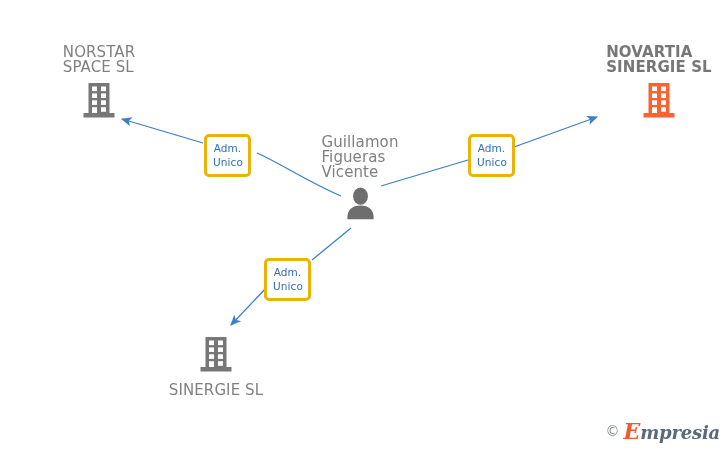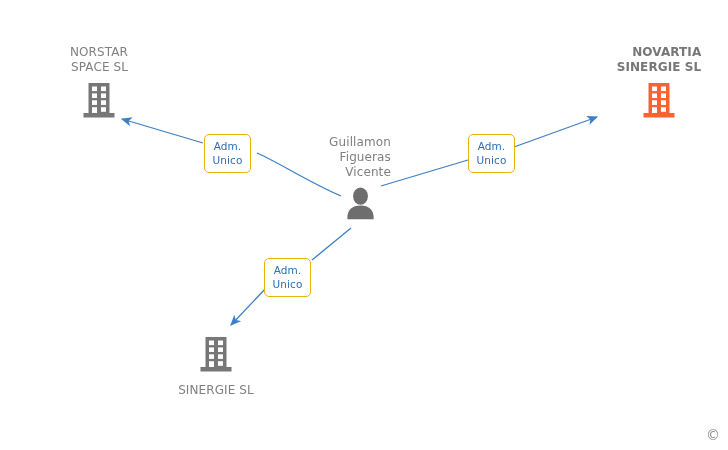--- a/index.html
+++ b/index.html
@@ -12,38 +12,38 @@
     position:relative;
   }
   #stage{position:absolute;inset:0;width:728px;height:450px;}
 
   
   #edges{position:absolute;left:0;top:0;width:728px;height:450px;}
 
   
   .node{position:absolute;display:flex;flex-direction:column;align-items:center;}
   .node-label{
-    font-size:12px;
+    font-size:15px;
     line-height:15px;
     color:#808080;
-    text-align:right;
+    text-align:left;
     white-space:pre-line;
     letter-spacing:.1px;
   }
   .node-label.bold{font-weight:bold;color:#777777;}
   .node-icon{display:block;}
 
   .node.label-top .node-label{margin-bottom:7px;}
   .node.label-bottom .node-label{margin-top:6px;}
 
   
   .chip{
     position:absolute;
     box-sizing:border-box;
-    border:1px solid #eab308;
+    border:3px solid #eab308;
     border-radius:5px;
     background:#ffffff;
     color:#2f6fb5;
     font-size:10.5px;
     line-height:14px;
     text-align:center;
     padding:4px 6px 5px 6px;
     white-space:pre-line;
     letter-spacing:.1px;
   }
@@ -180,15 +180,16 @@
 Unico</div>
 
   <div class="chip" style="left:468px;top:134px;width:47px;">Adm.
 Unico</div>
 
   <div class="chip" style="left:264px;top:258px;width:47px;">Adm.
 Unico</div>
 
   <div id="watermark">
     <span class="copy">©</span>
+    <span class="brand"><span class="e">E</span><span>mpresia</span></span>
   </div>
 
 </div>
 
 </body></html>

